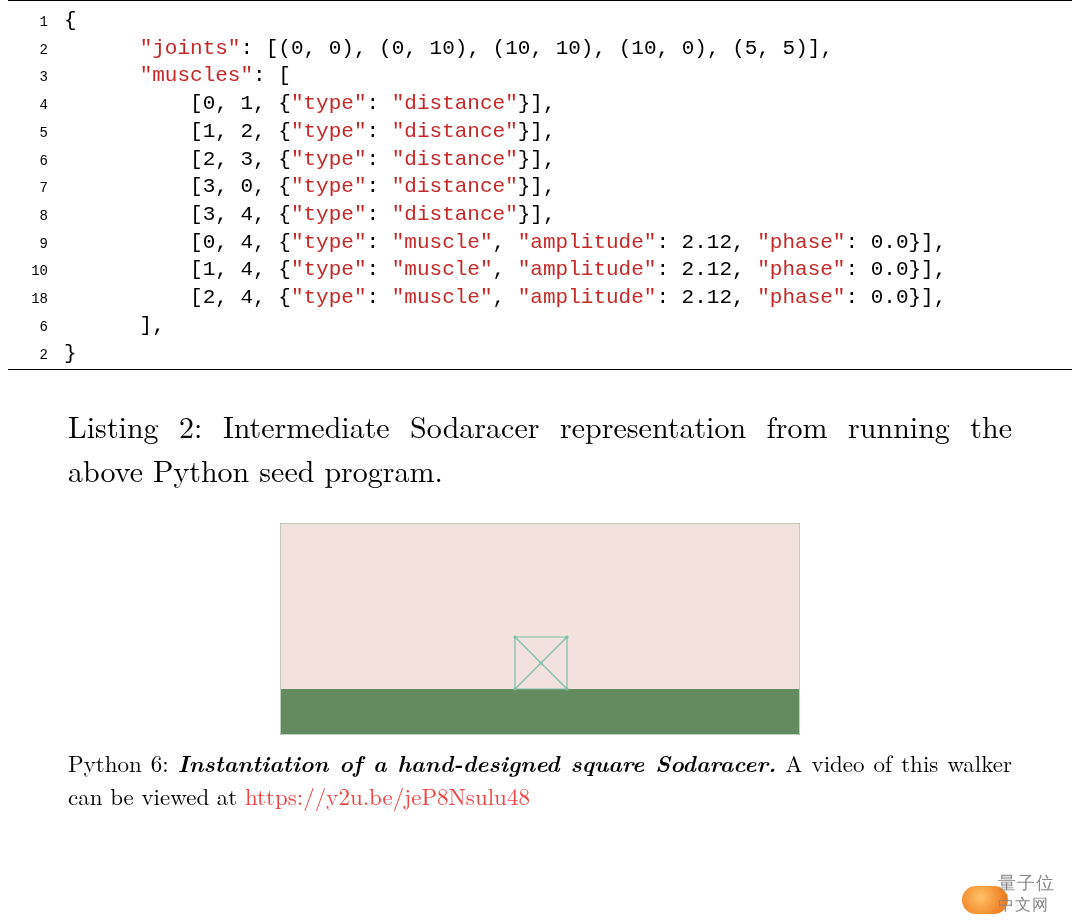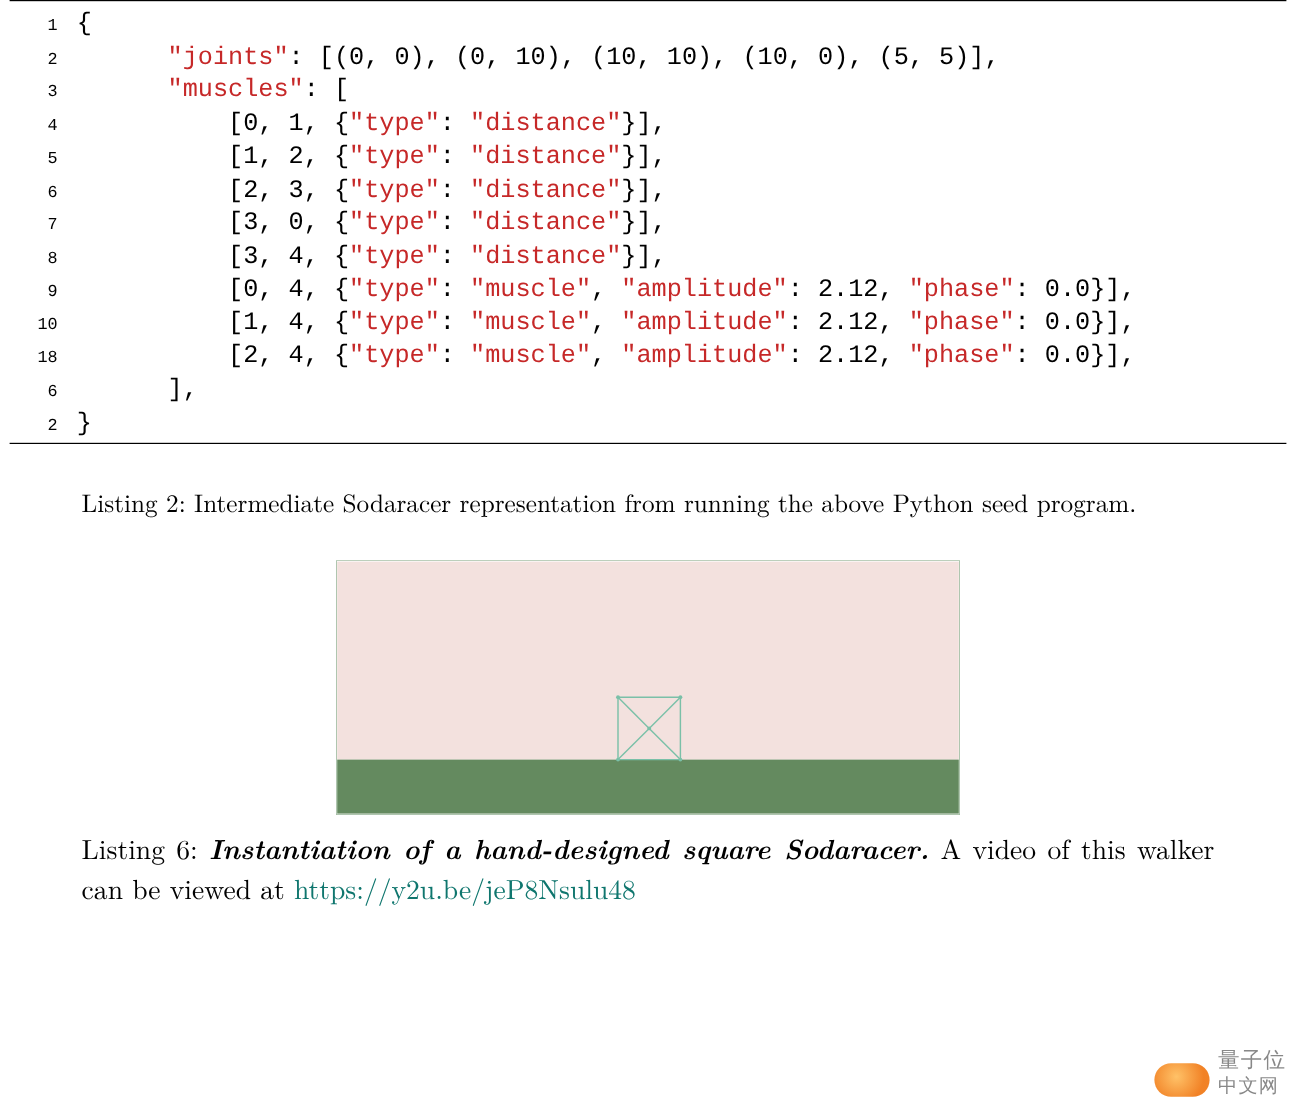--- a/index.html
+++ b/index.html
@@ -34,47 +34,47 @@
     font-family: "Courier New", Courier, monospace;
     color: #000;
     flex-shrink: 0;
   }
   .cc {
     white-space: pre;
   }
   .s { color: #c62828; } 
   .n { color: #000; }    
   .listing-caption {
-    font-size: 21px;
+    font-size: 30px;
     line-height: 1.45;
     padding: 34px 60px 0 60px;
     text-align: justify;
   }
   .figure-wrap {
     text-align: center;
     padding: 32px 0 0 0;
   }
   .diagram-svg {
     display: block;
     margin: 0 auto;
   }
   .figure-caption {
     font-size: 23px;
     line-height: 1.4;
     padding: 12px 60px 0 60px;
     text-align: justify;
   }
   .figure-caption a {
-    color: #0f766e;
+    color: #ef4444;
     text-decoration: none;
   }
   .bold { font-weight: bold; font-style: italic; }
   .watermark {
     position: absolute;
-    right: 8px;
+    right: 25px;
     bottom: 8px;
     font-size: 16px;
     color: #888;
     font-family: sans-serif;
     letter-spacing: 1px;
   }
   .watermark .zh {
     font-size: 18px;
   }
   .php-badge {
@@ -170,21 +170,21 @@
             <circle cx="235" cy="166" r="1.6" fill="#7ac0a8" stroke="none"></circle>
             <circle cx="235" cy="114" r="1.6" fill="#7ac0a8" stroke="none"></circle>
             <circle cx="287" cy="114" r="1.6" fill="#7ac0a8" stroke="none"></circle>
             <circle cx="287" cy="166" r="1.6" fill="#7ac0a8" stroke="none"></circle>
             <circle cx="261" cy="140" r="1.6" fill="#7ac0a8" stroke="none"></circle>
           </g>
     </svg>
   </div>
 
   <div class="figure-caption">
-    <span>Listing 6:</span>
+    <span>Python 6:</span>
     <span class="bold">Instantiation of a hand-designed square Sodaracer.</span><span>  A video of this walker can be viewed at </span><a href="#">https://y2u.be/jeP8Nsulu48</a>
   </div>
 
 </div>
 
 <div class="php-badge"></div>
 <div class="watermark">
   <span class="zh">量子位</span><br>
   <span style="font-size:16px;">中文网</span>
 </div>

